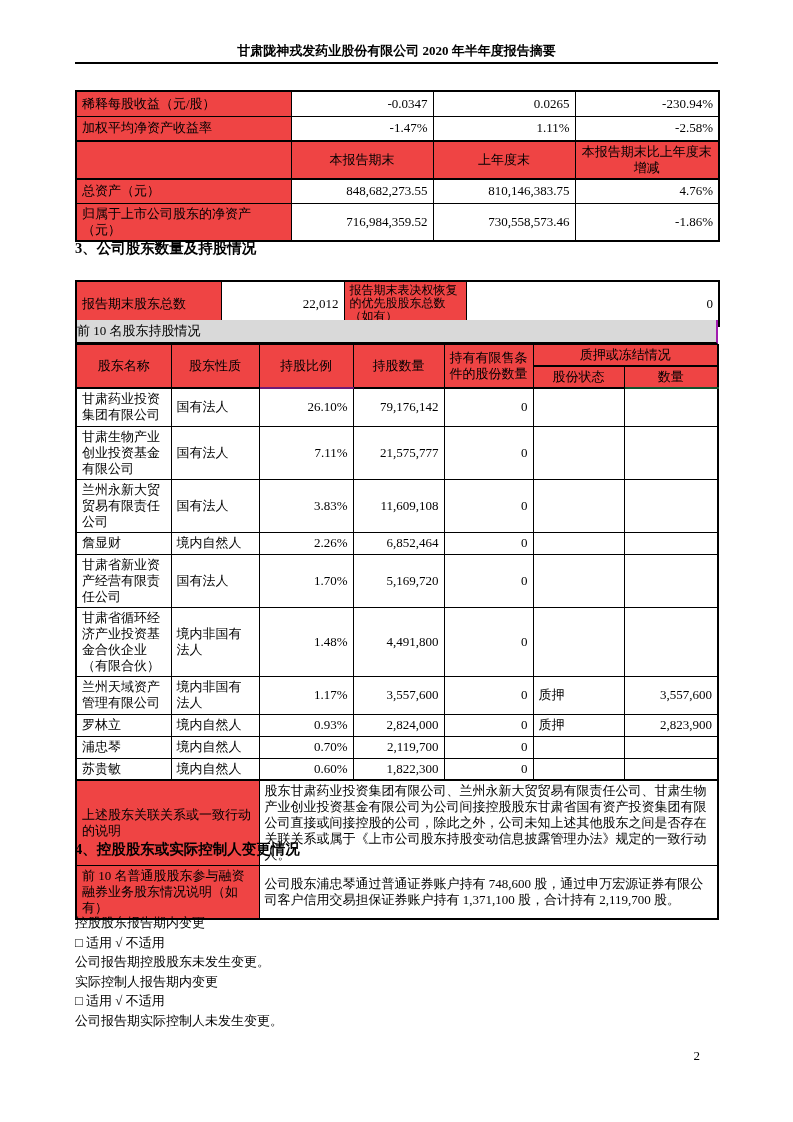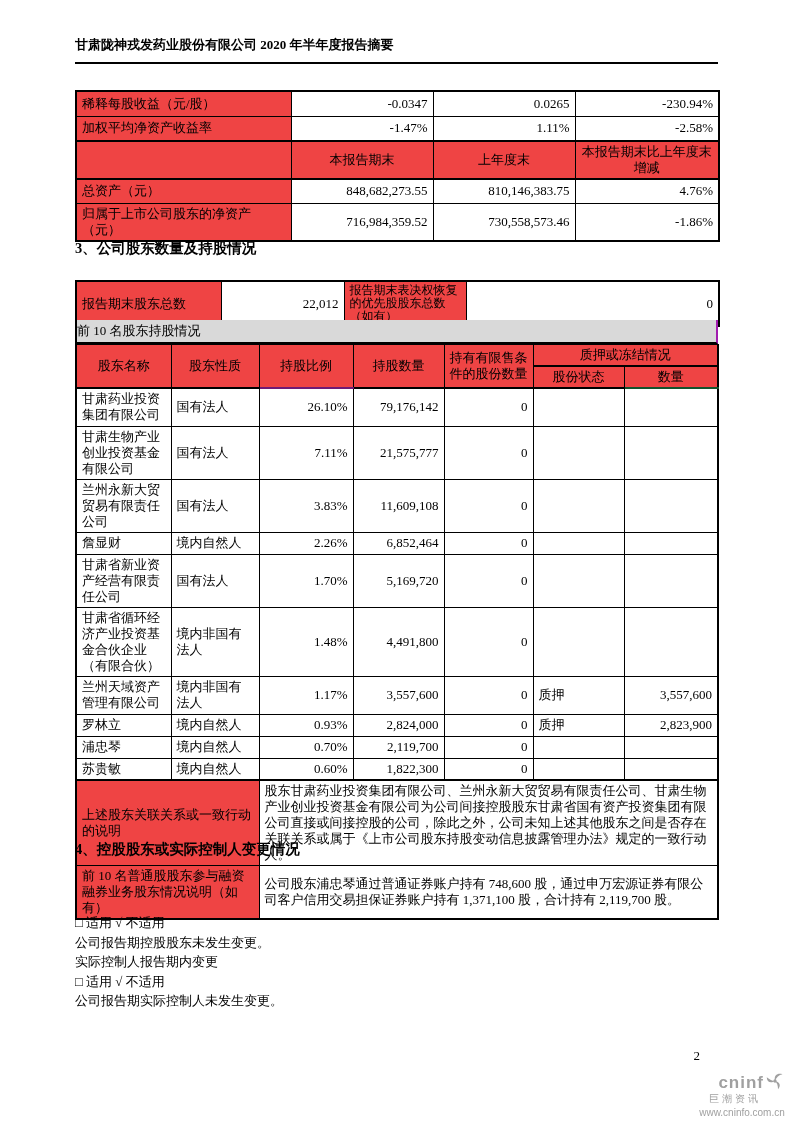--- a/index.html
+++ b/index.html
@@ -1,19 +1,19 @@
 <!DOCTYPE html>
 <html><head>
 <meta charset="utf-8">
 <style>
   html,body{margin:0;padding:0;background:#e8e8e8;}
   .page{position:relative;width:793px;height:1122px;background:#ffffff;margin:0 auto;
         font-family:"Liberation Serif","DejaVu Serif",serif;color:#000;overflow:hidden;}
   .abs{position:absolute;}
-  .doc-header{top:36px;left:75px;width:643px;text-align:left;font-size:13px;font-weight:bold;}
+  .doc-header{top:42px;left:75px;width:643px;text-align:center;font-size:13px;font-weight:bold;}
   .doc-rule{top:62px;left:75px;width:643px;height:2px;background:#000;}
 
   table{border-collapse:collapse;table-layout:fixed;width:643px;font-size:13px;}
   td{border:1px solid #000;padding:2px 5px;vertical-align:middle;word-break:break-all;line-height:16px;}
   .gray{background:#ef4444;}
   .num{text-align:right;}
   .ctr{text-align:center;}
   .lbl{text-align:left;}
   .small{font-size:12px;line-height:13px;}
 
@@ -229,39 +229,23 @@
     </tr>
     <tr class="r44">
       <td class="gray lbl" colspan="2">前 10 名普通股股东参与融资融券业务股东情况说明（如有）</td>
       <td class="lbl" colspan="5" style="line-height:16px;">公司股东浦忠琴通过普通证券账户持有 748,600 股，通过申万宏源证券有限公司客户信用交易担保证券账户持有 1,371,100 股，合计持有 2,119,700 股。</td>
     </tr>
   </tbody>
     </table>
 
   <div class="abs sec-title" style="top:840px;left:75px;">4、控股股东或实际控制人变更情况</div>
   <div class="abs" style="top:913px;left:75px;width:643px;">
+    <div class="para-line">控股股东报告期内变更</div>
     <div class="para-line">□ 适用 √ 不适用</div>
     <div class="para-line">公司报告期控股股东未发生变更。</div>
     <div class="para-line">实际控制人报告期内变更</div>
     <div class="para-line">□ 适用 √ 不适用</div>
     <div class="para-line">公司报告期实际控制人未发生变更。</div>
   </div>
 
   <div class="abs page-num">2</div>
-  <div class="abs logo">
-    <div class="logo-row">
-      <span class="logo-brand">cninf</span>
-      <span>
-        <svg width="18" height="18" viewBox="0 0 24 24">
-          <g fill="#a0a0a0">
-            <path d="M12 12 C 10 4, 16 1, 22 3 C 17 4, 14 7, 12 12 Z"></path>
-            <path d="M12 12 C 19 13, 20 19, 16 23 C 16 18, 15 15, 12 12 Z"></path>
-            <path d="M12 12 C 6 16, 1 13, 1 7 C 5 10, 8 12, 12 12 Z"></path>
-            <circle cx="12" cy="12" r="2.2"></circle>
-          </g>
-        </svg>
-      </span>
-    </div>
-    <div class="logo-cn">巨潮资讯</div>
-    <div class="logo-url">www.cninfo.com.cn</div>
-  </div>
 
 </div>
 
 </body></html>

